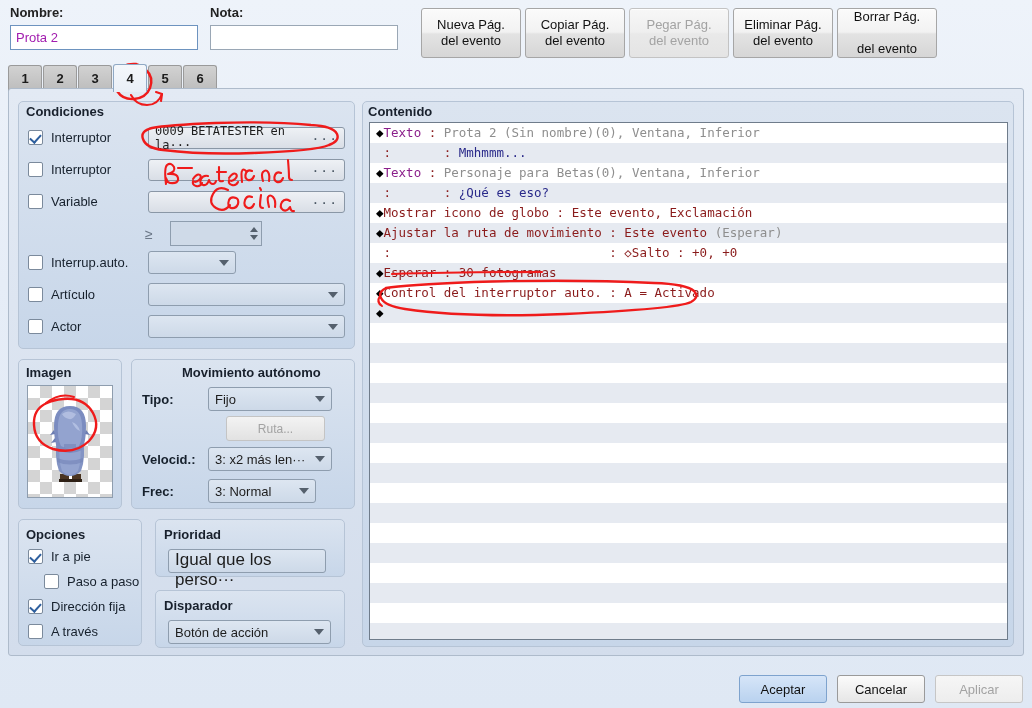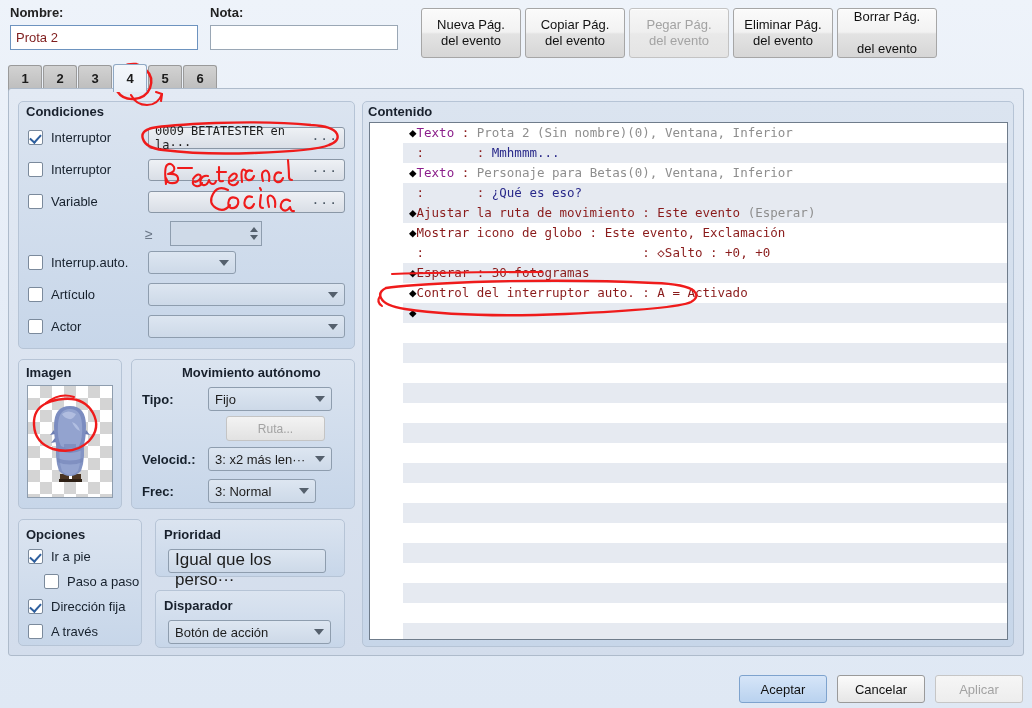--- a/index.html
+++ b/index.html
@@ -18,21 +18,21 @@
     box-sizing:border-box;
   }
   
   .topbar{position:absolute;left:0;top:0;width:862px;height:62px;}
   .lbl{font-size:13px;font-weight:bold;color:#222;}
   #nombre-label{position:absolute;left:10px;top:5px;}
   #nota-label{position:absolute;left:210px;top:5px;}
   .tbox{
     position:absolute;background:#fff;border:1px solid #7a9cc6;
     box-sizing:border-box;font-family:"Liberation Sans",sans-serif;font-size:13px;
-    padding:2px 5px;color:#7f1d1d;outline:none;
+    padding:2px 5px;color:#a21caf;outline:none;
   }
   #nombre-input{left:10px;top:25px;width:188px;height:25px;border-color:#6d93bf;}
   #nota-input{left:210px;top:25px;width:188px;height:25px;border-color:#9aa7b5;}
 
   .pgbtn{
     position:absolute;top:8px;height:48px;width:98px;
     background:linear-gradient(to bottom,#fbfbfb 0%,#f2f2f2 48%,#e3e3e3 52%,#d6d6d6 100%);
     border:1px solid #a6a6a6;border-radius:3px;
     font-family:"Liberation Sans",sans-serif;font-size:13px;color:#111;
     line-height:1.25;display:flex;flex-direction:column;align-items:center;justify-content:center;
@@ -142,21 +142,21 @@
   #pri-title{left:164px;top:527px;}
   #dis-panel{left:155px;top:590px;width:190px;height:58px;}
   #dis-title{left:164px;top:598px;}
 
   
   #content-panel{left:362px;top:101px;width:652px;height:546px;}
   #content-title{left:368px;top:104px;}
   #content-list{
     position:absolute;left:369px;top:122px;width:639px;height:518px;
     background:#fff;border:1px solid #6f7c8b;box-sizing:border-box;overflow:hidden;
-    font-family:"DejaVu Sans Mono",monospace;font-size:12.5px;padding-left:33px;
+    font-family:"DejaVu Sans Mono",monospace;font-size:12.5px;
   }
   .crow{height:20px;line-height:20px;white-space:pre;padding-left:6px;box-sizing:border-box;}
   .crow.alt{background:#e6eaf1;}
   .dia{color:#000;}
   .k-texto{color:#8b1f8b;}
   .k-sep{color:#8a1b1b;}
   .k-gray{color:#8e8e8e;}
   .k-red{color:#8a1b1b;}
   .k-navy{color:#2a2a8a;}
 
@@ -371,22 +371,22 @@
     <span class="arrow"></span>
   </div>
 
   <div class="panel" id="content-panel"></div>
   <div class="panel-title" id="content-title">Contenido</div>
   <div id="content-list">
       <div class="crow"><span class="dia">◆</span><span class="k-texto">Texto</span><span class="k-sep"> : </span><span class="k-gray">Prota 2 (Sin nombre)(0), Ventana, Inferior</span></div>
       <div class="crow alt"><span class="k-sep"> :       : </span><span class="k-navy">Mmhmmm...</span></div>
       <div class="crow"><span class="dia">◆</span><span class="k-texto">Texto</span><span class="k-sep"> : </span><span class="k-gray">Personaje para Betas(0), Ventana, Inferior</span></div>
       <div class="crow alt"><span class="k-sep"> :       : </span><span class="k-navy">¿Qué es eso?</span></div>
+      <div class="crow"><span class="dia">◆</span><span class="k-red">Mostrar icono de globo : Este evento, Exclamación</span></div>
       <div class="crow alt"><span class="dia">◆</span><span class="k-red">Ajustar la ruta de movimiento : Este evento </span><span class="k-gray">(Esperar)</span></div>
-      <div class="crow"><span class="dia">◆</span><span class="k-red">Mostrar icono de globo : Este evento, Exclamación</span></div>
       <div class="crow"><span class="k-red"> :                             : ◇Salto : +0, +0</span></div>
       <div class="crow alt"><span class="dia">◆</span><span class="k-red">Esperar : 30 fotogramas</span></div>
       <div class="crow"><span class="dia">◆</span><span class="k-red">Control del interruptor auto. : A = Activado</span></div>
       <div class="crow alt"><span class="dia">◆</span></div>
       <div class="crow">&nbsp;</div>
       <div class="crow alt">&nbsp;</div>
       <div class="crow">&nbsp;</div>
       <div class="crow alt">&nbsp;</div>
       <div class="crow">&nbsp;</div>
       <div class="crow alt">&nbsp;</div>

